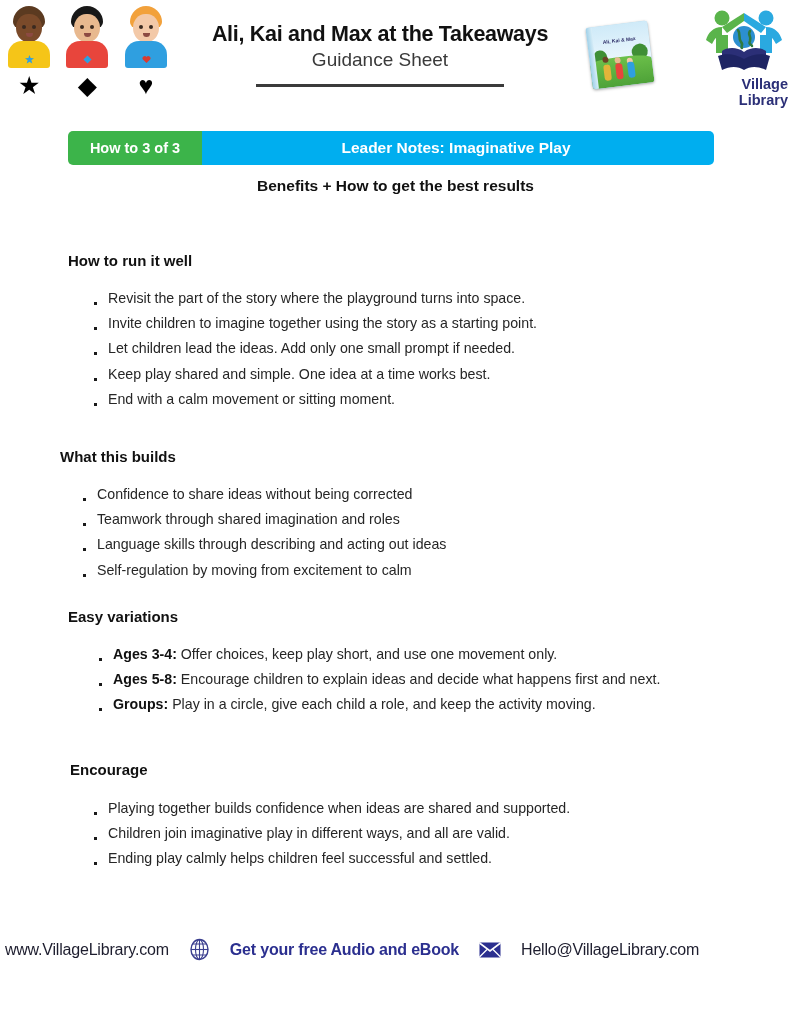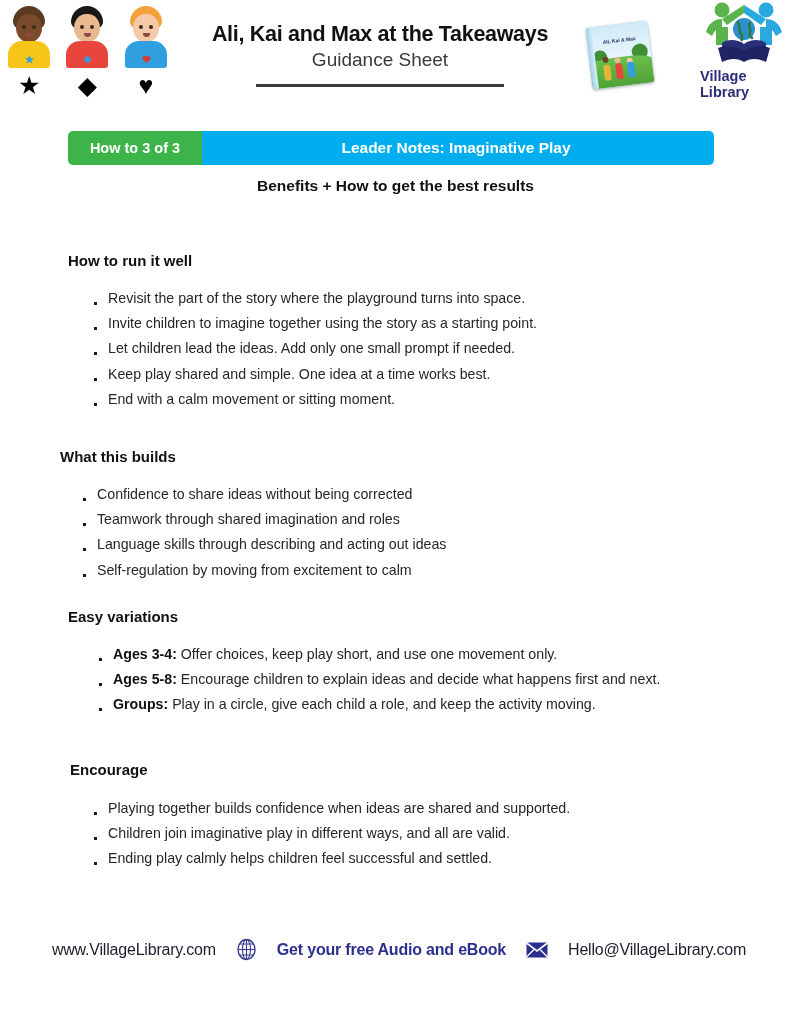--- a/index.html
+++ b/index.html
@@ -138,23 +138,23 @@
   .bc-grass { position:absolute; left:0; bottom:0; width:100%; height:46%; background: linear-gradient(#6cc04a, #4ea238); border-radius: 40% 40% 0 0 / 18% 18% 0 0;}
   .bc-tree { position:absolute; width:14px; height:14px; border-radius:50%; background:#3f8f35; }
   .bc-title { position:absolute; left:8px; top:13px; right:6px; font-size:5px; font-weight:bold; color:#2b2b66; text-align:center; line-height:1.25; }
   .bc-kid { position:absolute; bottom:7px; width:7px; height:16px; border-radius:3px; }
   .bc-head { position:absolute; width:6px; height:6px; border-radius:50%; }
   .bc-strip { position:absolute; left:0; top:0; width:6px; height:100%; background: linear-gradient(90deg,#9fd0e8,#d9eef8); }
 
   .logo {
     position: absolute;
     left: 700px;
-    top: 0;
+    top: 8px;
     width: 88px;
-    text-align: left;
+    text-align: right;
   }
   .logo-mark { width: 88px; height: 68px; display:block; }
   .logo-text {
     font-size: 14.5px;
     font-weight: 600;
     color: #2b2f77;
     line-height: 1.05;
     margin-top: 1px;
   }
 
@@ -251,21 +251,20 @@
   
   .footer {
     position: absolute;
     left: 0;
     top: 938px;
     width: 704px;
     display: flex;
     align-items: center;
     justify-content: center;
     gap: 20px;
-    padding-left: 47px;
   }
   .f-url {
     font-size: 16px;
     color: #1d1d2e;
     letter-spacing: -0.2px;
   }
   .f-cta {
     font-size: 16px;
     font-weight: bold;
     color: #2b2f8f;

